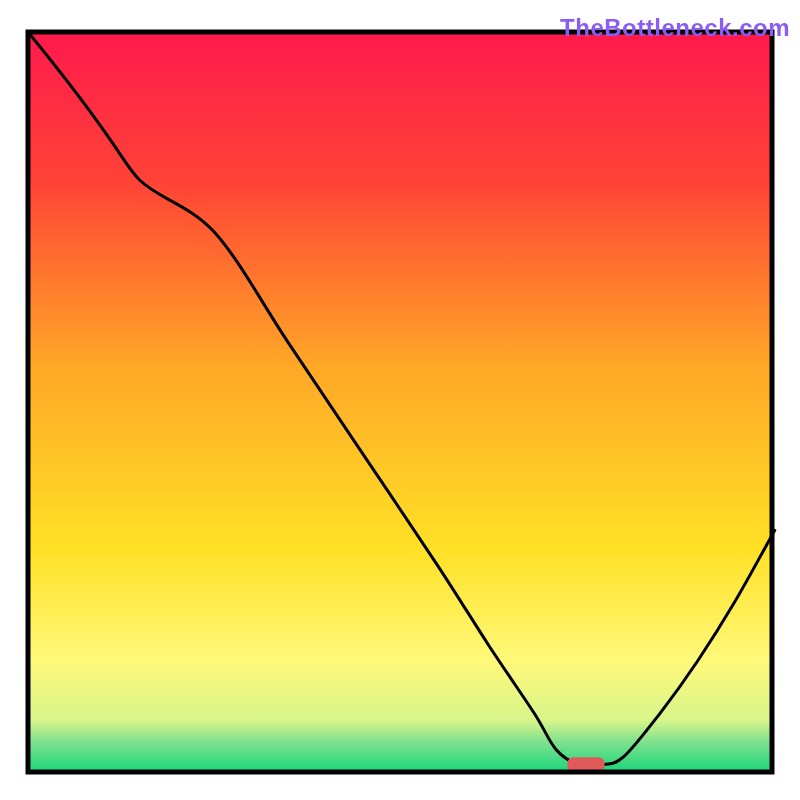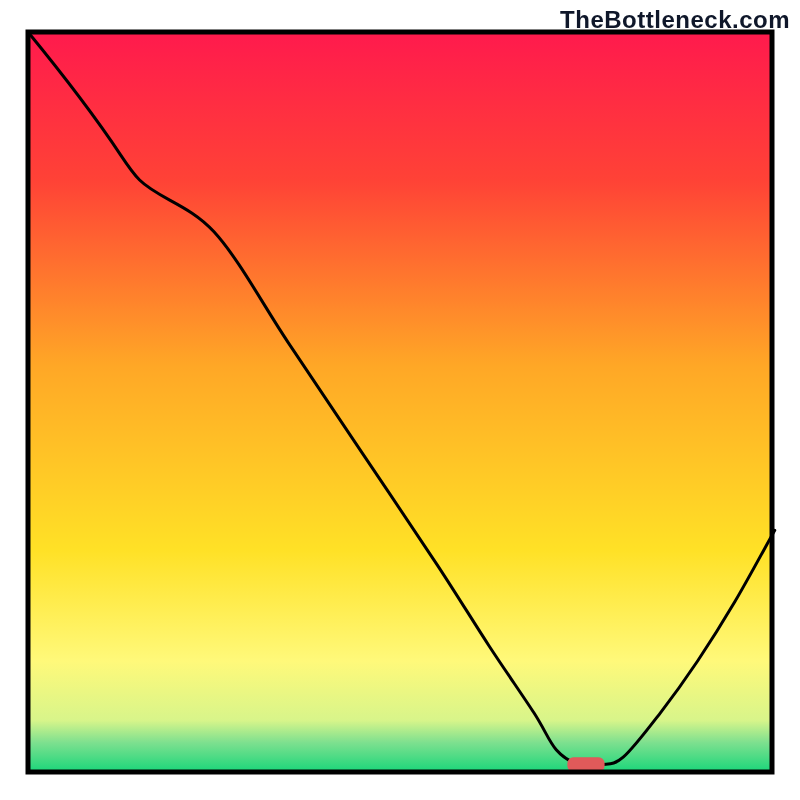--- a/index.html
+++ b/index.html
@@ -10,25 +10,25 @@
     background: #ffffff;
     font-family: Arial, Helvetica, sans-serif;
   }
   .container {
     position: relative;
     width: 800px;
     height: 800px;
   }
   .watermark {
     position: absolute;
-    top: 6px;
+    top: 14px;
     right: 10px;
     font-size: 24px;
     font-weight: bold;
-    color: #0f172a;
+    color: #8b5cf6;
     letter-spacing: 0.5px;
   }
   svg {
     display: block;
   }
 </style>
 </head>
 <body>
 
 <div class="container">

